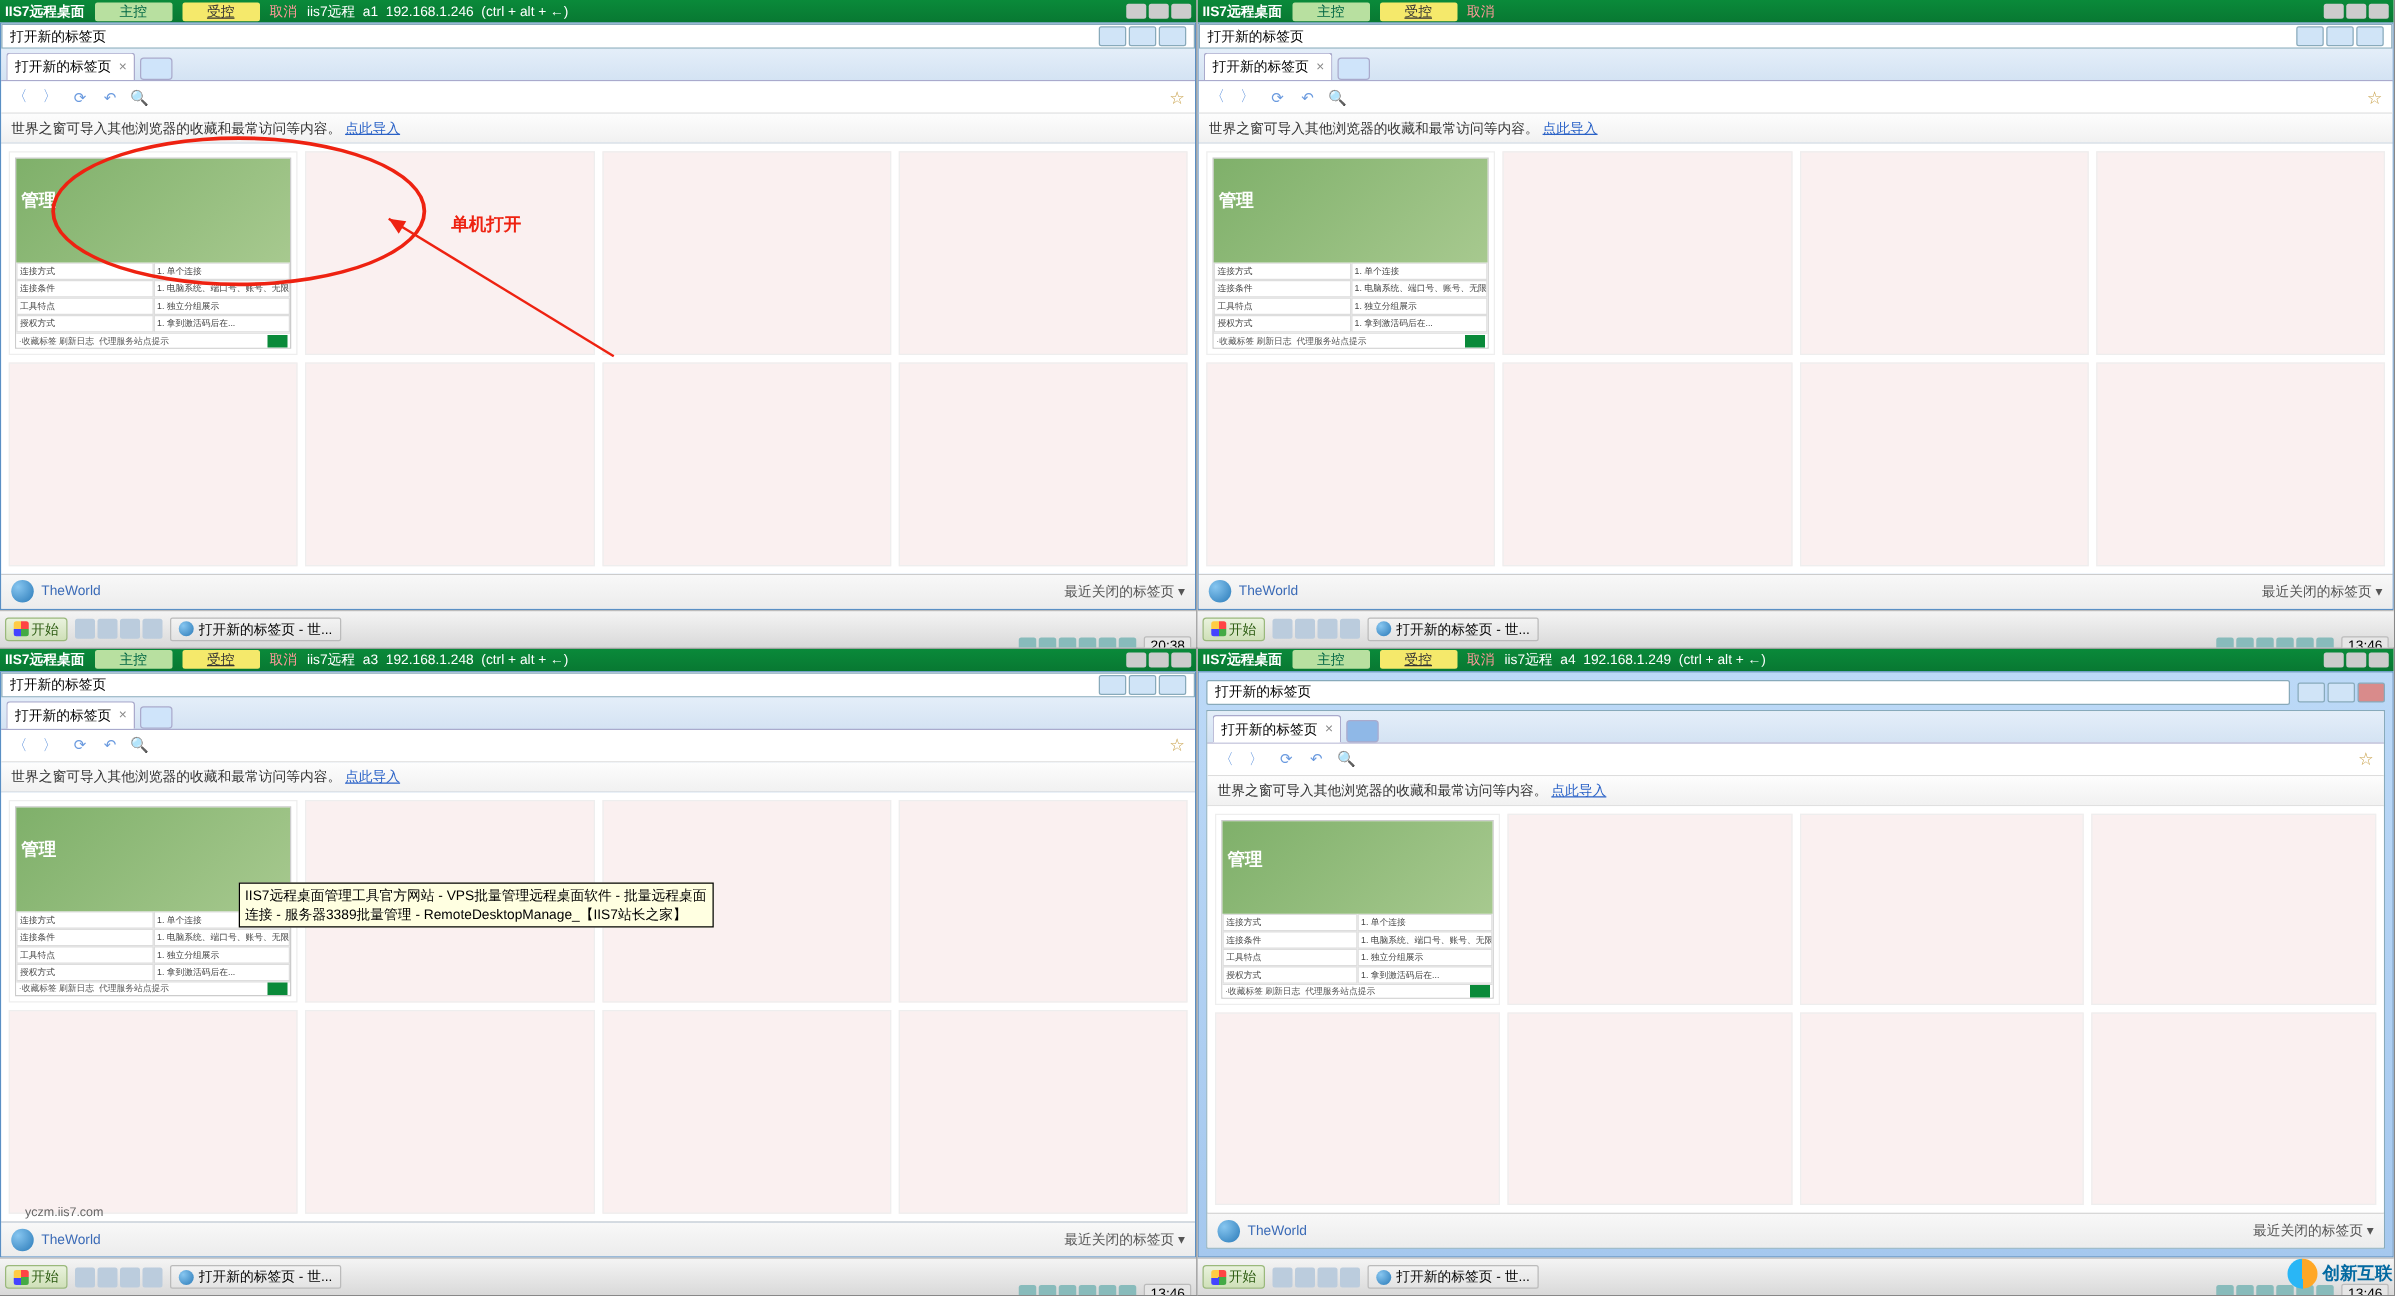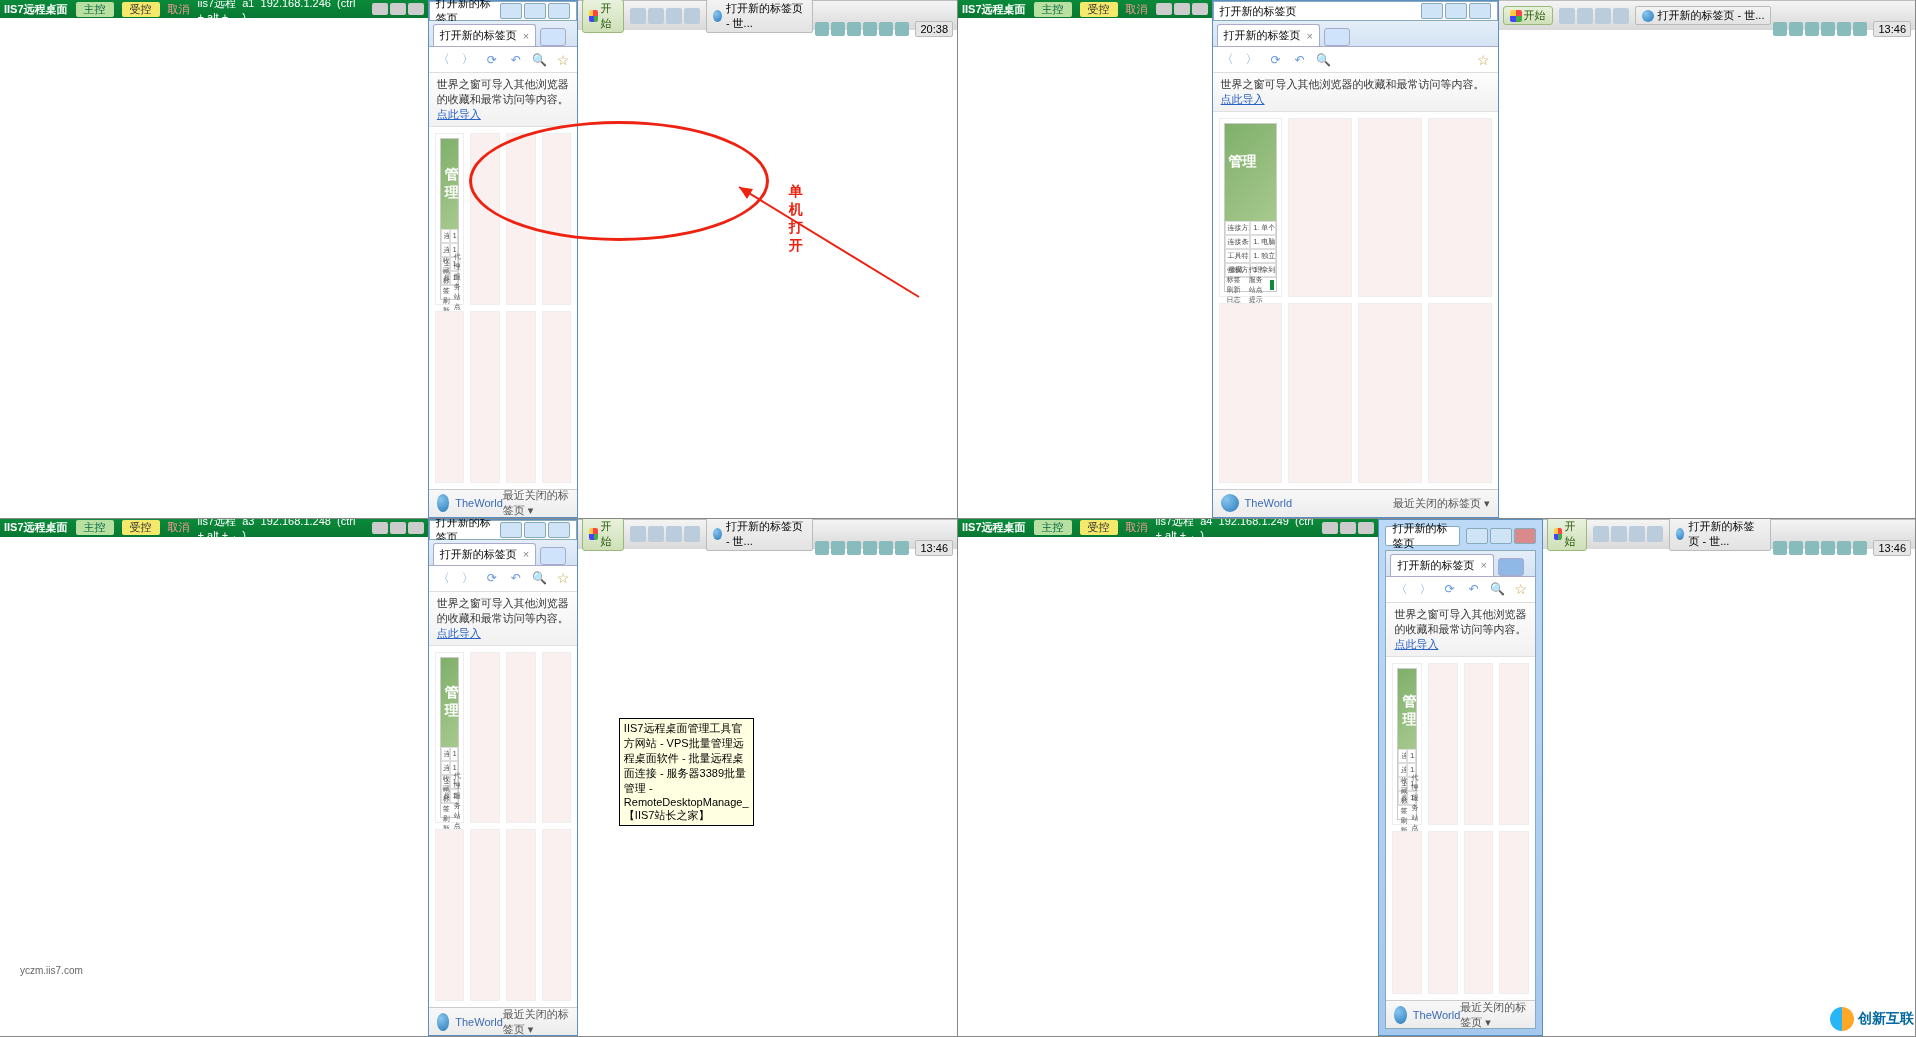--- a/index.html
+++ b/index.html
@@ -1,21 +1,21 @@
 <!DOCTYPE html>
 <html><head>
 <meta charset="utf-8">
 <style>
 * { margin:0; padding:0; box-sizing:border-box; font-family:"Microsoft YaHei","SimSun",sans-serif; }
 body { width:1916px; height:1037px; background:#fff; display:grid; grid-template-columns:1fr 1fr; grid-template-rows:1fr 1fr; position:relative; }
-.pane { display:flex; flex-direction:row; overflow:hidden; border-right:1px solid #888; border-bottom:1px solid #888; }
+.pane { display:flex; flex-direction:column; overflow:hidden; border-right:1px solid #888; border-bottom:1px solid #888; }
 .top-bar { background:linear-gradient(#0a8a3a,#087832); height:18px; display:flex; align-items:center; font-size:11px; color:#fff; padding:0 4px; gap:8px; }
 .top-bar .app-title { font-weight:bold; }
-.top-bar .ctl { background:#b8e0a0; color:#064; padding:0 8px; border-radius:2px; }
-.top-bar .ctl.yellow { background:#f5e96b; color:#333; }
+.top-bar .ctl { background:#b8e0a0; color:#064; padding:0 20px; border-radius:2px; }
+.top-bar .ctl.yellow { background:#f5e96b; color:#333;text-decoration:underline; }
 .top-bar .cancel { color:#ff9a9a; }
 .top-bar .session { flex:1; text-align:left; }
 .win-ctrls { margin-left:auto; display:flex; gap:2px; }
 .win-ctrls span { width:16px; height:12px; background:#ccc; border-radius:2px; display:inline-block; }
 .window-chrome { background:linear-gradient(#cfe6ff,#bcd9f7); border:1px solid #5a8fc4; flex:1; display:flex; flex-direction:column; margin:0; }
 .window-chrome.win7 { background:linear-gradient(#bcd9f7,#a5c8ee); padding:6px; }
 .title-box { background:#fff; border:1px solid #8ab; height:20px; display:flex; align-items:center; font-size:11px; padding:0 6px; }
 .win7 .title-box { border-radius:2px; }
 .title-minmax { margin-left:auto; display:flex; gap:2px; }
 .title-minmax span { width:22px; height:16px; background:#d0e4f7; border:1px solid #8ab; border-radius:2px; }

